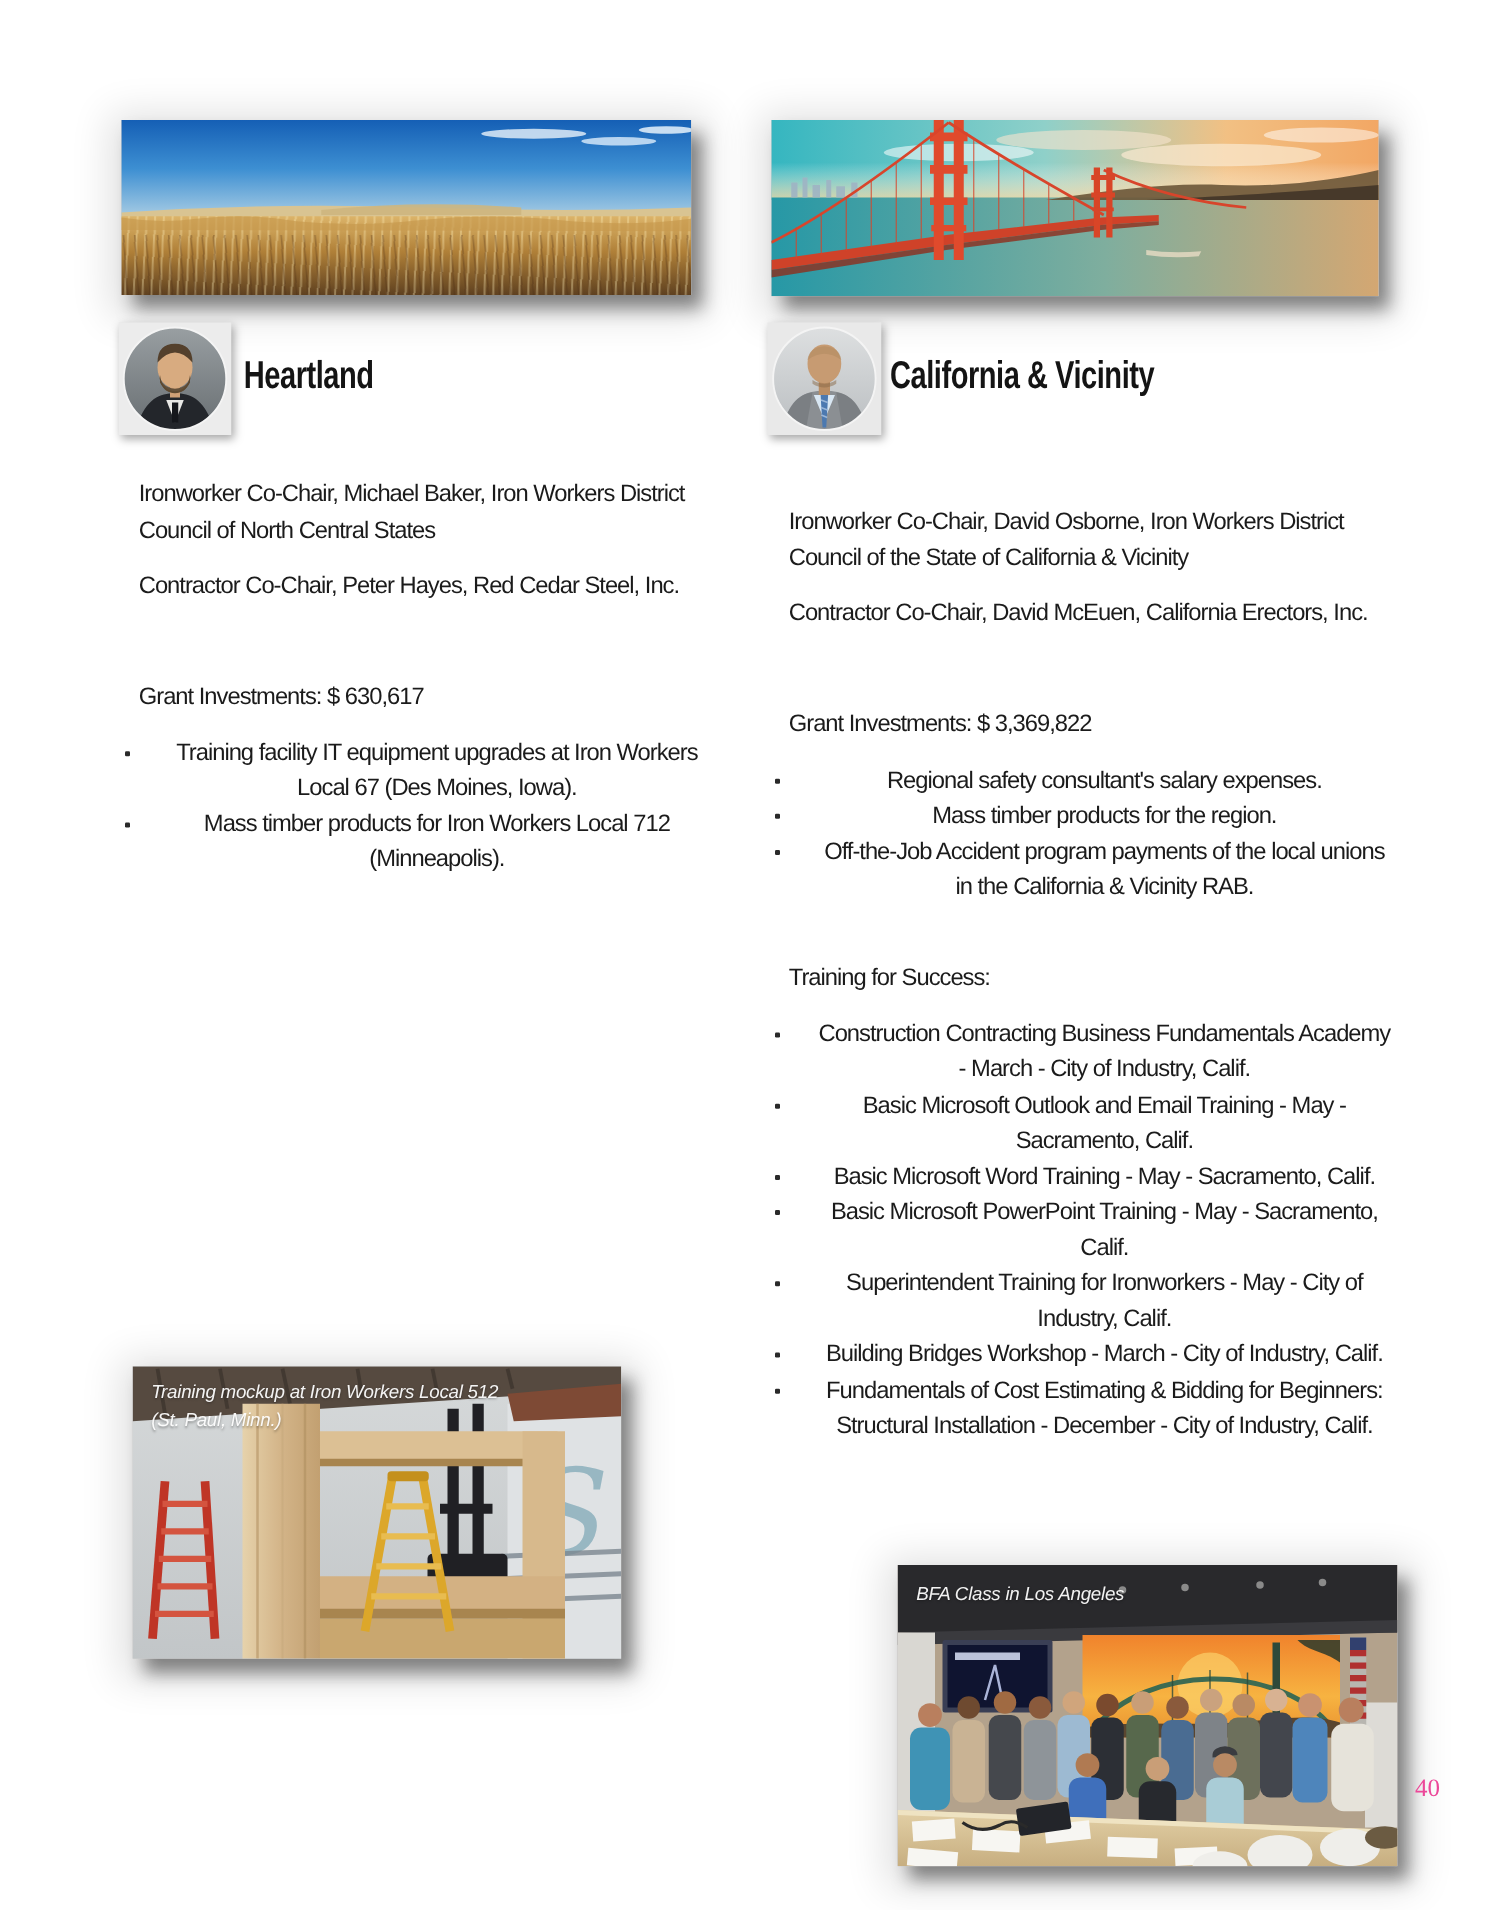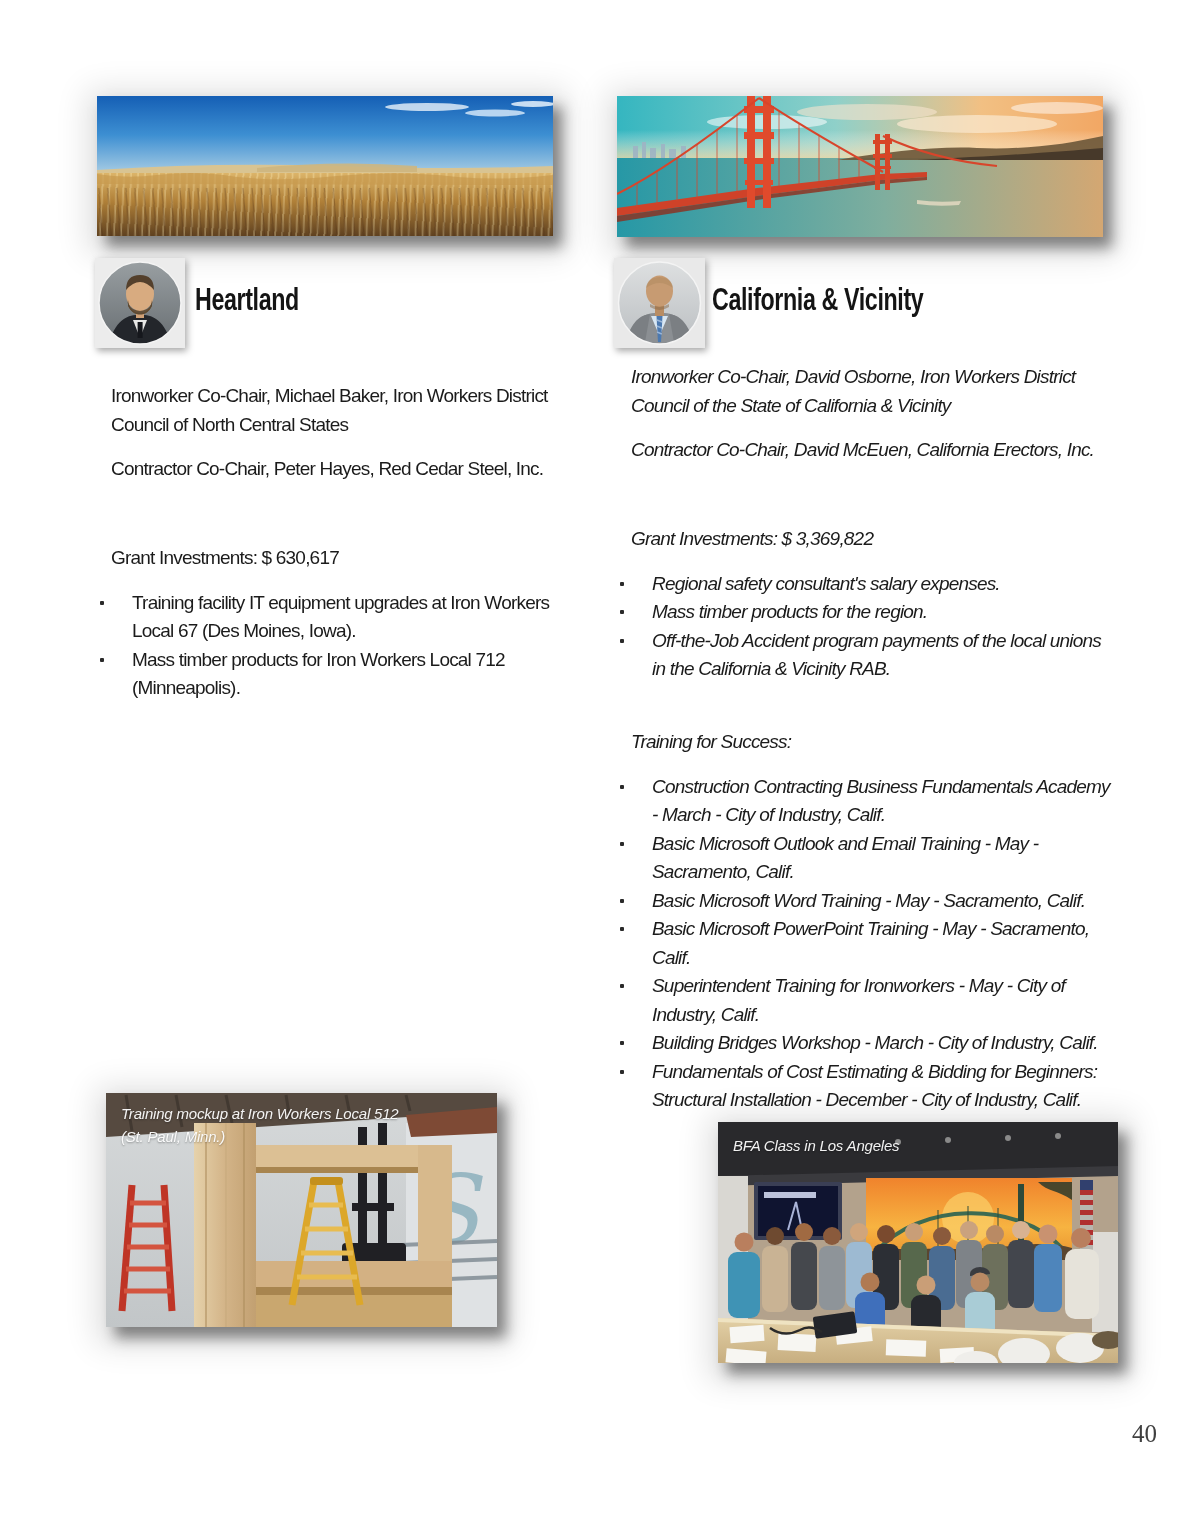--- a/index.html
+++ b/index.html
@@ -12,28 +12,28 @@
   
   .avatar{background:#e9e9e9;box-shadow:2px 3px 7px rgba(0,0,0,.35);}
   .avatar svg{display:block;width:100%;height:100%;}
   
   .sec-title{font-weight:bold;font-size:31px;line-height:36px;letter-spacing:-0.5px;color:#141414;
              transform:scaleX(.75);transform-origin:0 50%;white-space:nowrap;}
   
   .col{font-size:19px;line-height:28.5px;letter-spacing:-0.8px;color:#1b1b1b;}
   .col p{margin:16px;}
   .spacer{height:28.5px;}
-  ul.bullets{margin:0;padding:0;list-style:none;}
+  ul.bullets{margin:0;padding:0;list-style:none;text-align:center;}
   ul.bullets li{position:relative;padding-left:37px;}
   ul.bullets li::before{content:"";position:absolute;left:5px;top:12px;width:4px;height:4px;background:#2a2a2a;border-radius:1px;}
   
   .caption{position:absolute;left:15px;right:10px;font-style:italic;font-size:15px;line-height:22.5px;
            color:rgba(255,255,255,.94);letter-spacing:-0.2px;text-shadow:0 1px 2px rgba(0,0,0,.35);}
   
-  .pagenum{font-family:"Liberation Serif",serif;font-size:25px;color:#404040;}
+  .pagenum{font-family:"Liberation Serif",serif;font-size:20px;color:#ec4899;}
 </style>
 </head>
 <body>
 
 <div class="abs imgbox shadowed" style="left:97px;top:96px;width:456px;height:140px;">
   <svg viewBox="0 0 456 140" preserveAspectRatio="none">
     <defs>
       <linearGradient id="wf-sky" x1="0" y1="0" x2="0" y2="1">
         <stop offset="0" stop-color="#155fb5"></stop>
           <stop offset=".5" stop-color="#3d8fd2"></stop>
@@ -292,21 +292,21 @@
       <ellipse cx="45.5" cy="33" rx="13.5" ry="15.5" fill="#c79b72"></ellipse>
       <path d="M32,30 Q33,20 45.5,19 Q58,20 59,30 Q52,25 45.5,25 Q39,25 32,30 Z" fill="#b08a60" opacity=".55"></path>
       <path d="M36,46 Q45.5,52 55,46 L55,49 Q45.5,55 36,49 Z" fill="#8a6a48" opacity=".5"></path>
     </g>
     <circle cx="45.5" cy="45" r="41" fill="none" stroke="#f4f4f4" stroke-width="1.5"></circle>
   </svg>
 </div>
 
 <div class="abs sec-title" style="left:712px;top:282px;">California &amp; Vicinity</div>
 
-<div class="abs col" style="left:615px;top:347px;width:500px;font-style:italic;">
+<div class="abs col" style="left:615px;top:388px;width:500px;">
   <p>Ironworker Co-Chair, David Osborne, Iron Workers District Council of the State of California &amp; Vicinity</p>
   <p>Contractor Co-Chair, David McEuen, California Erectors, Inc.</p>
   <div class="spacer"></div>
   <p>Grant Investments: $ 3,369,822</p>
   <ul class="bullets">
     <li>Regional safety consultant's salary expenses.</li>
     <li>Mass timber products for the region.</li>
     <li>Off-the-Job Accident program payments of the local unions in the California &amp; Vicinity RAB.</li>
   </ul>
   <div class="spacer"></div>
@@ -315,21 +315,21 @@
     <li>Construction Contracting Business Fundamentals Academy - March - City of Industry, Calif.</li>
     <li>Basic Microsoft Outlook and Email Training - May - Sacramento, Calif.</li>
     <li>Basic Microsoft Word Training - May - Sacramento, Calif.</li>
     <li>Basic Microsoft PowerPoint Training - May - Sacramento, Calif.</li>
     <li>Superintendent Training for Ironworkers - May - City of Industry, Calif.</li>
     <li>Building Bridges Workshop - March - City of Industry, Calif.</li>
     <li>Fundamentals of Cost Estimating &amp; Bidding for Beginners: Structural Installation - December - City of Industry, Calif.</li>
   </ul>
 </div>
 
-<div class="abs imgbox shadowed" style="left:718px;top:1122px;width:400px;height:241px;">
+<div class="abs imgbox shadowed" style="left:718px;top:1252px;width:400px;height:241px;">
   <svg viewBox="0 0 400 241" preserveAspectRatio="none">
     <defs>
       <linearGradient id="bp-mural" x1="0" y1="0" x2="0" y2="1">
         <stop offset="0" stop-color="#f0832c"></stop>
           <stop offset=".6" stop-color="#f7b341"></stop>
           <stop offset="1" stop-color="#e8912f"></stop>
       </linearGradient>
       <linearGradient id="bp-table" x1="0" y1="0" x2="0" y2="1">
         <stop offset="0" stop-color="#e3d0a6"></stop>
           <stop offset="1" stop-color="#c7ae80"></stop>

